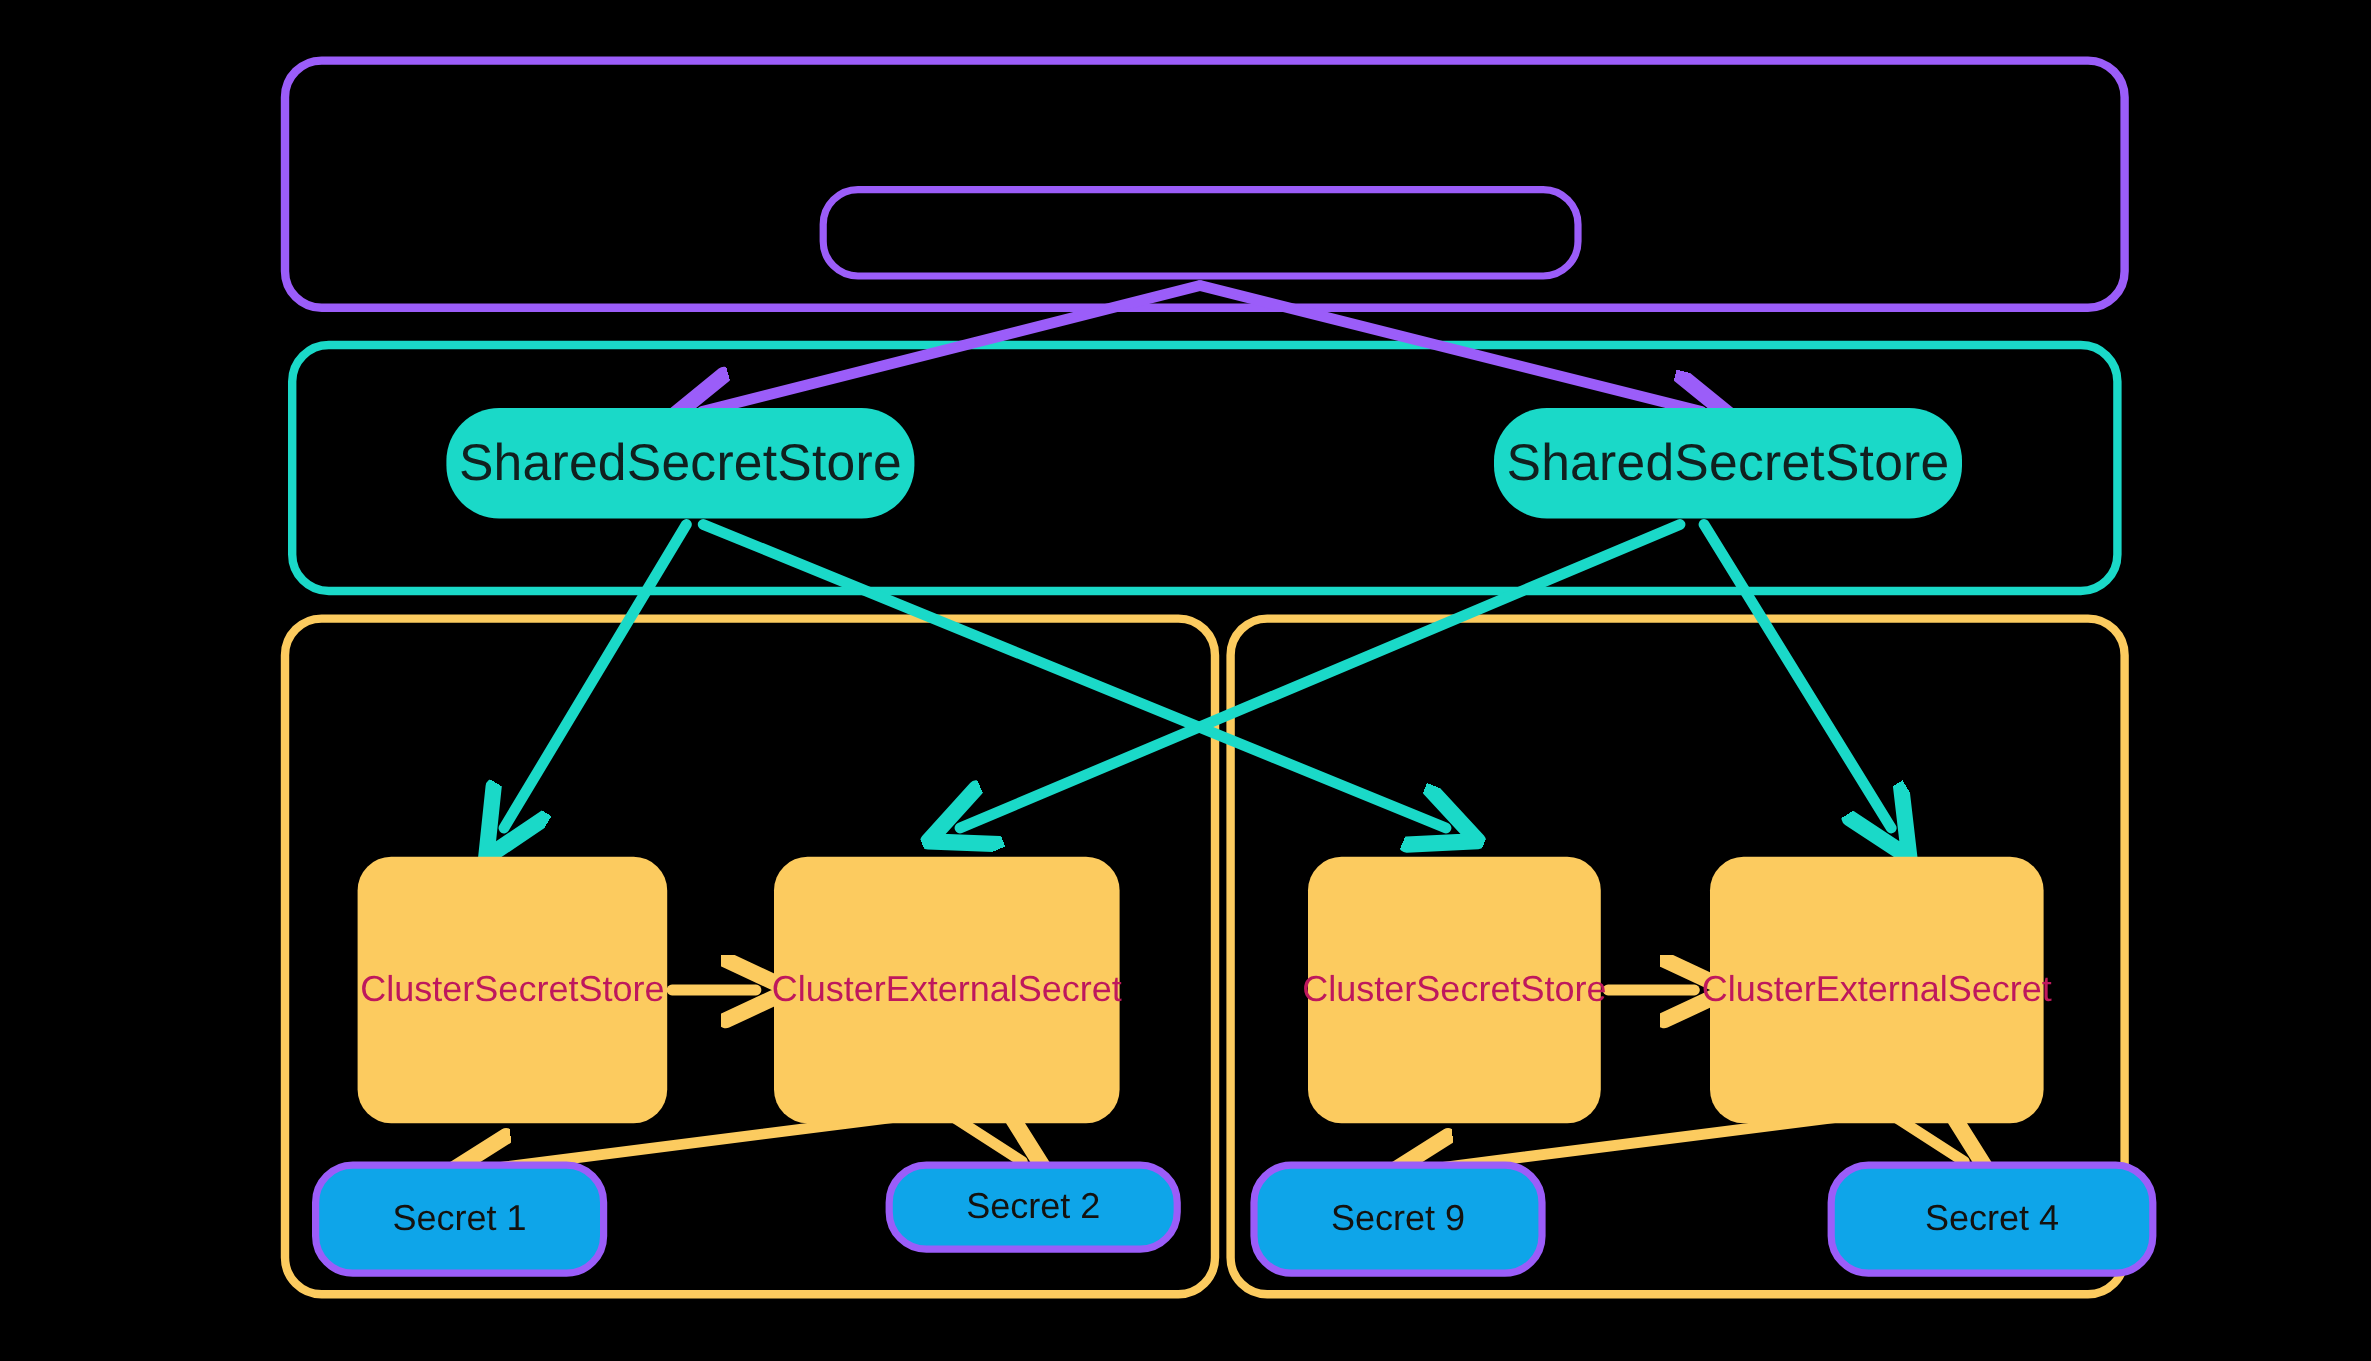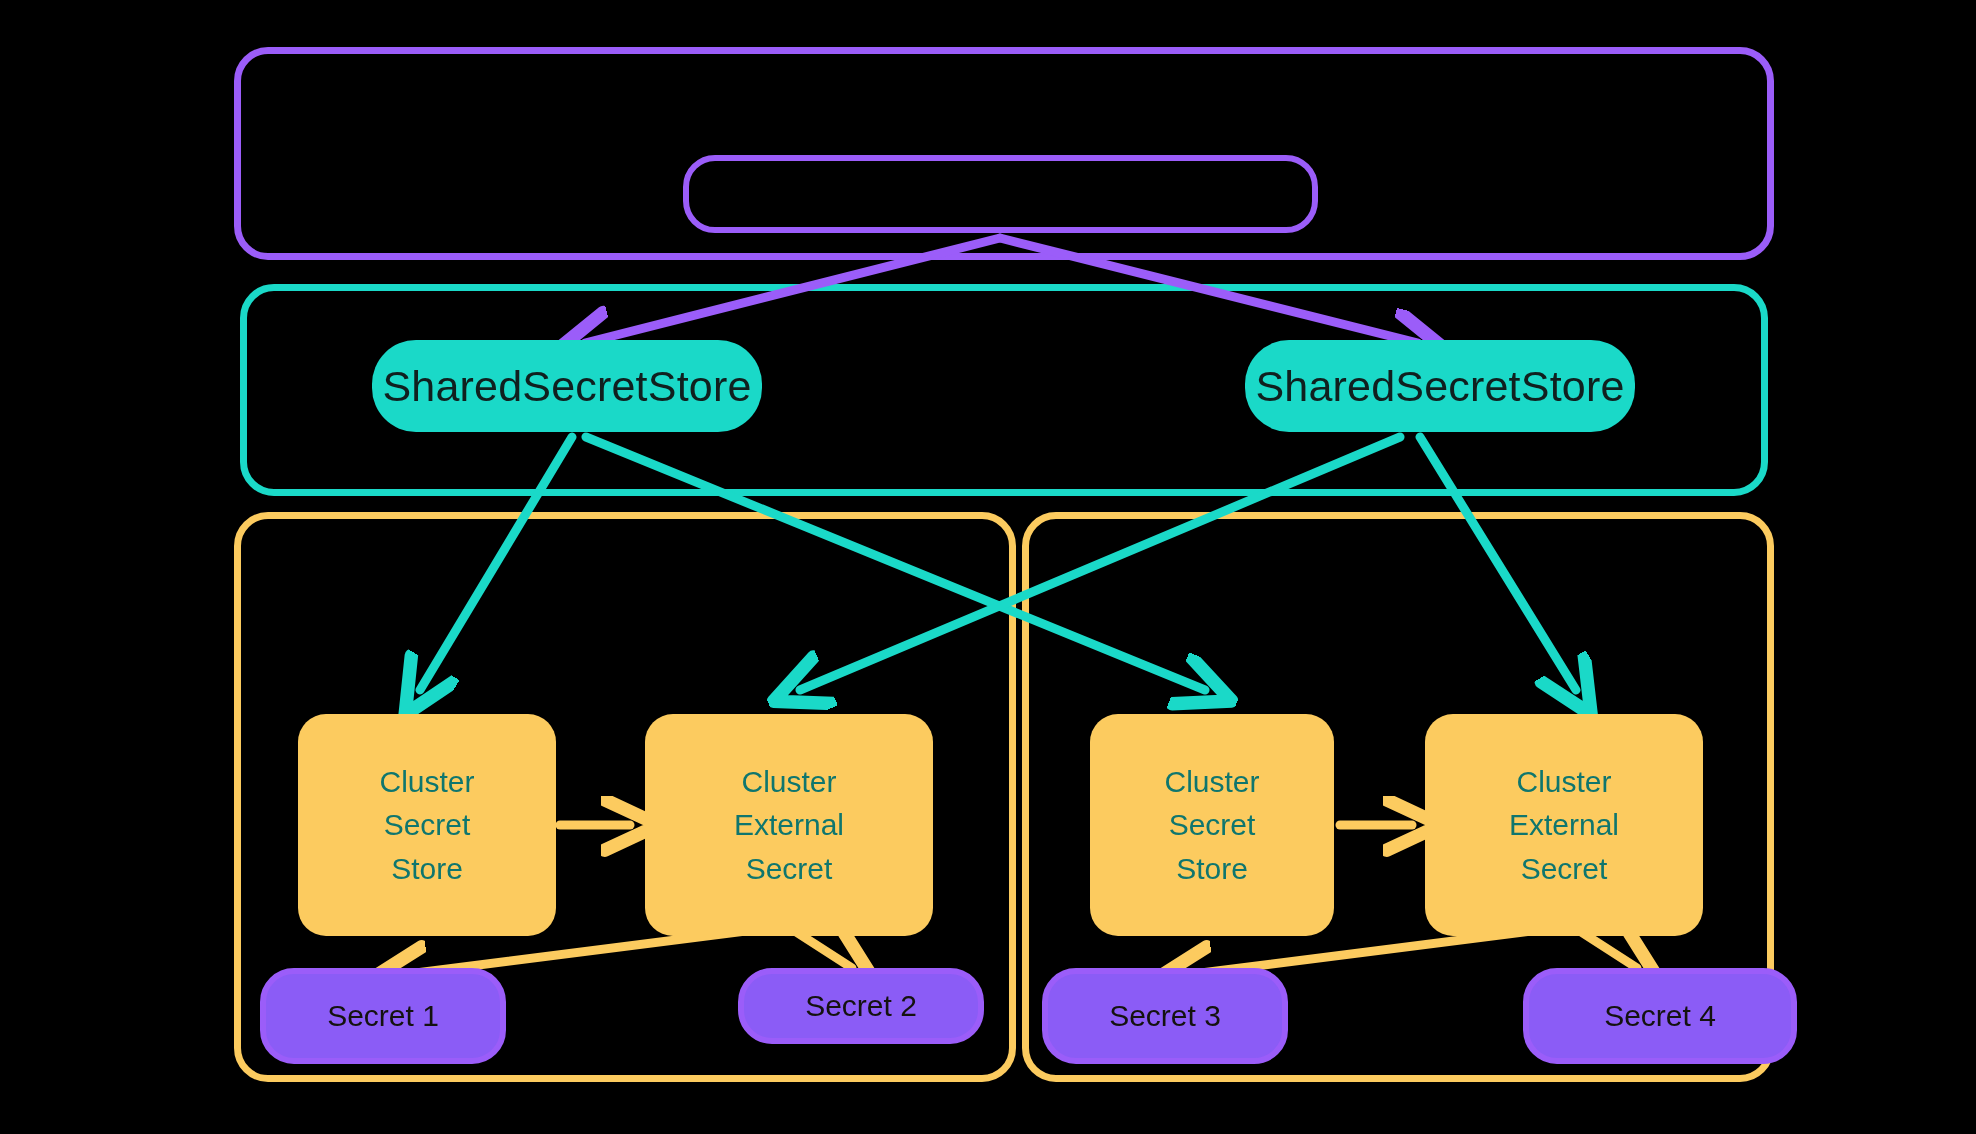--- a/index.html
+++ b/index.html
@@ -55,32 +55,31 @@
     color: #10201f;
     font-size: 43px;
     letter-spacing: 0.2px;
   }
   .node-orange {
     position: absolute;
     box-sizing: border-box;
     background: var(--orange);
     border-radius: 28px;
     display: flex;
-    flex-direction: column;
-    align-items: center;
-    justify-content: center;
-    color: #0f766e;
+    align-items: center;
+    justify-content: center;
+    color: #be185d;
     font-size: 30px;
     line-height: 1.45;
     text-align: center;
   }
   .node-secret {
     position: absolute;
     box-sizing: border-box;
-    background: #8b5cf6;
+    background: #0ea5e9;
     border: 6px solid var(--purple);
     border-radius: 34px;
     display: flex;
     align-items: center;
     justify-content: center;
     color: #14120f;
     font-size: 30px;
   }
   svg.edges {
     position: absolute;
@@ -184,20 +183,20 @@
 
   <div class="node-secret" style="left:260px; top:968px; width:246px; height:96px;">
     <span>Secret 1</span>
   </div>
 
   <div class="node-secret" style="left:738px; top:968px; width:246px; height:76px;">
     <span>Secret 2</span>
   </div>
 
   <div class="node-secret" style="left:1042px; top:968px; width:246px; height:96px;">
-    <span>Secret 3</span>
+    <span>Secret 9</span>
   </div>
 
   <div class="node-secret" style="left:1523px; top:968px; width:274px; height:96px;">
     <span>Secret 4</span>
   </div>
 
 </div>
 
 </body></html>

